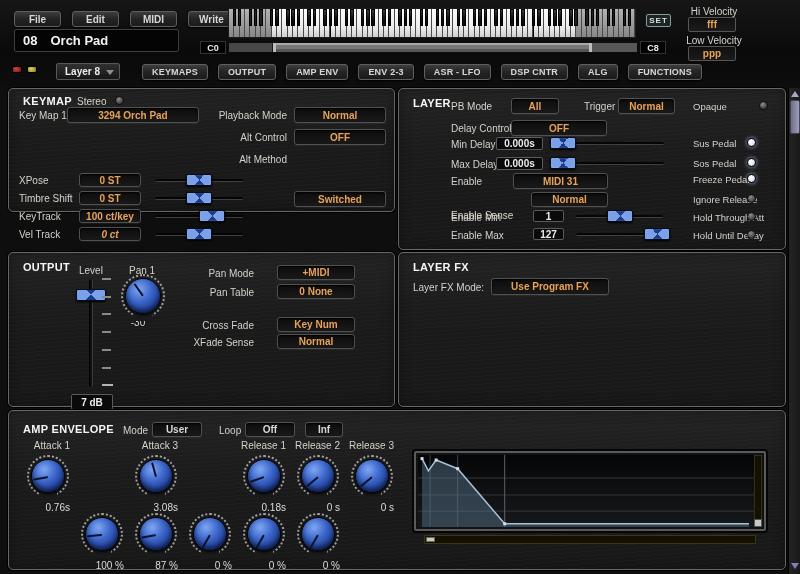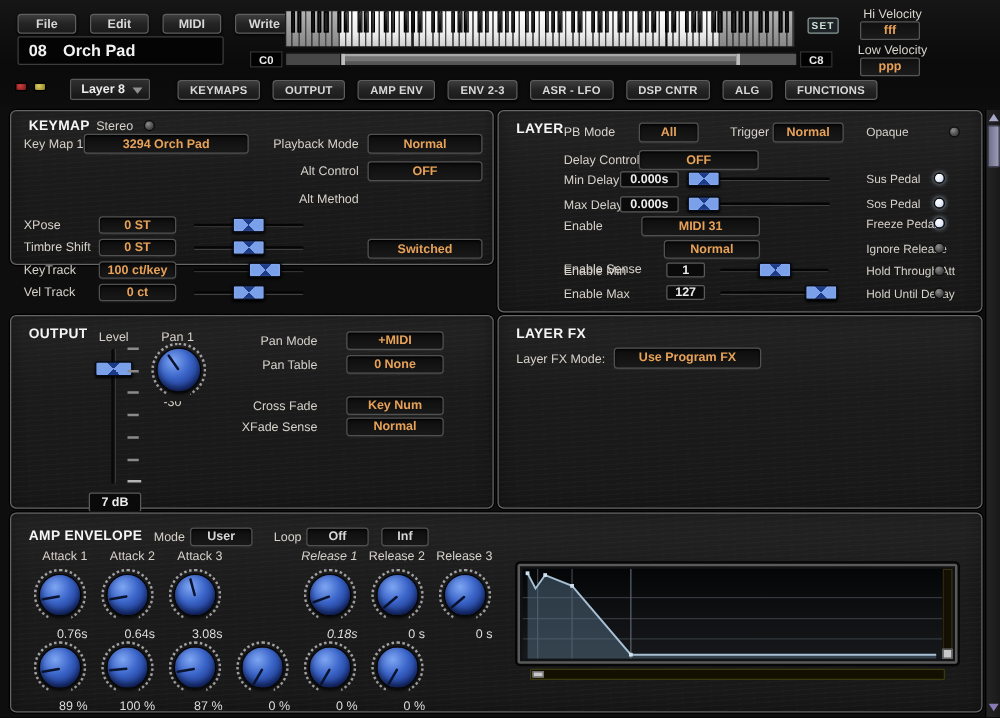--- a/index.html
+++ b/index.html
@@ -346,21 +346,21 @@
       <div class="valbtn" style="left: 70px; top: 102px; width: 62px; height: 14px;">0 ST</div>
       <div class="htrack" style="left: 146px; top: 108px; width: 88px;">
         <div class="hhandle" style="left: 50%;"></div>
       </div>
       <div class="label" style="left: 10px; top: 122px;">KeyTrack</div>
       <div class="valbtn" style="left: 70px; top: 120px; width: 62px; height: 14px;">100 ct/key</div>
       <div class="htrack" style="left: 146px; top: 126px; width: 88px;">
         <div class="hhandle" style="left: 65%;"></div>
       </div>
       <div class="label" style="left: 10px; top: 140px;">Vel Track</div>
-      <div class="valbtn" style="left: 70px; top: 138px; width: 62px; height: 14px;">0 ct</div>
+      <div class="valbtn" style="left: 70px; top: 138px; width: 62px; height: 14px; font-style: italic;">0 ct</div>
       <div class="htrack" style="left: 146px; top: 144px; width: 88px;">
         <div class="hhandle" style="left: 50%;"></div>
       </div>
     </div>
 
   <div class="panel" id="layer-panel" style="left:398px;top:88px;width:388px;height:162px;">
     <div class="sect" style="left:14px;top:8px;">LAYER</div>
 
     <div class="label" style="left:52px;top:12px;">PB Mode</div>
     <div class="valbtn" style="left:112px;top:9px;width:48px;height:16px;">All</div>
@@ -489,43 +489,32 @@
         <div class="klabel">Attack 1</div>
         <div class="kwrap">
           <div class="kring"></div>
           <div class="kgap"></div>
           <div class="kbody">
             <div class="kptr" style="transform: rotate(-100deg);"></div>
           </div>
         </div>
         <div class="kvalue">0.76s</div>
       </div>
-      <div class="kcol" style="left: 61px; top: 29px;">
-        <div class="klabel">Attack 2</div>
-        <div class="kwrap">
-          <div class="kring"></div>
-          <div class="kgap"></div>
-          <div class="kbody">
-            <div class="kptr" style="transform: rotate(-100deg);"></div>
-          </div>
-        </div>
-        <div class="kvalue">0.64s</div>
-      </div>
       <div class="kcol" style="left: 115px; top: 29px;">
         <div class="klabel">Attack 3</div>
         <div class="kwrap">
           <div class="kring"></div>
           <div class="kgap"></div>
           <div class="kbody">
             <div class="kptr" style="transform: rotate(-15deg);"></div>
           </div>
         </div>
         <div class="kvalue">3.08s</div>
       </div>
-      <div class="kcol" style="left: 223px; top: 29px; font-style: italic;">
+      <div class="kcol" style="left: 223px; top: 29px;">
         <div class="klabel">Release 1</div>
         <div class="kwrap">
           <div class="kring"></div>
           <div class="kgap"></div>
           <div class="kbody">
             <div class="kptr" style="transform: rotate(-110deg);"></div>
           </div>
         </div>
         <div class="kvalue">0.18s</div>
       </div>
@@ -543,30 +532,20 @@
       <div class="kcol" style="left: 331px; top: 29px;">
         <div class="klabel">Release 3</div>
         <div class="kwrap">
           <div class="kring"></div>
           <div class="kgap"></div>
           <div class="kbody">
             <div class="kptr" style="transform: rotate(-130deg);"></div>
           </div>
         </div>
         <div class="kvalue">0 s</div>
-      </div>
-      <div class="kcol" style="left: 7px; top: 101px;">
-        <div class="kwrap">
-          <div class="kring"></div>
-          <div class="kgap"></div>
-          <div class="kbody">
-            <div class="kptr" style="transform: rotate(-100deg);"></div>
-          </div>
-        </div>
-        <div class="kvalue">89 %</div>
       </div>
       <div class="kcol" style="left: 61px; top: 101px;">
         <div class="kwrap">
           <div class="kring"></div>
           <div class="kgap"></div>
           <div class="kbody">
             <div class="kptr" style="transform: rotate(-95deg);"></div>
           </div>
         </div>
         <div class="kvalue">100 %</div>

